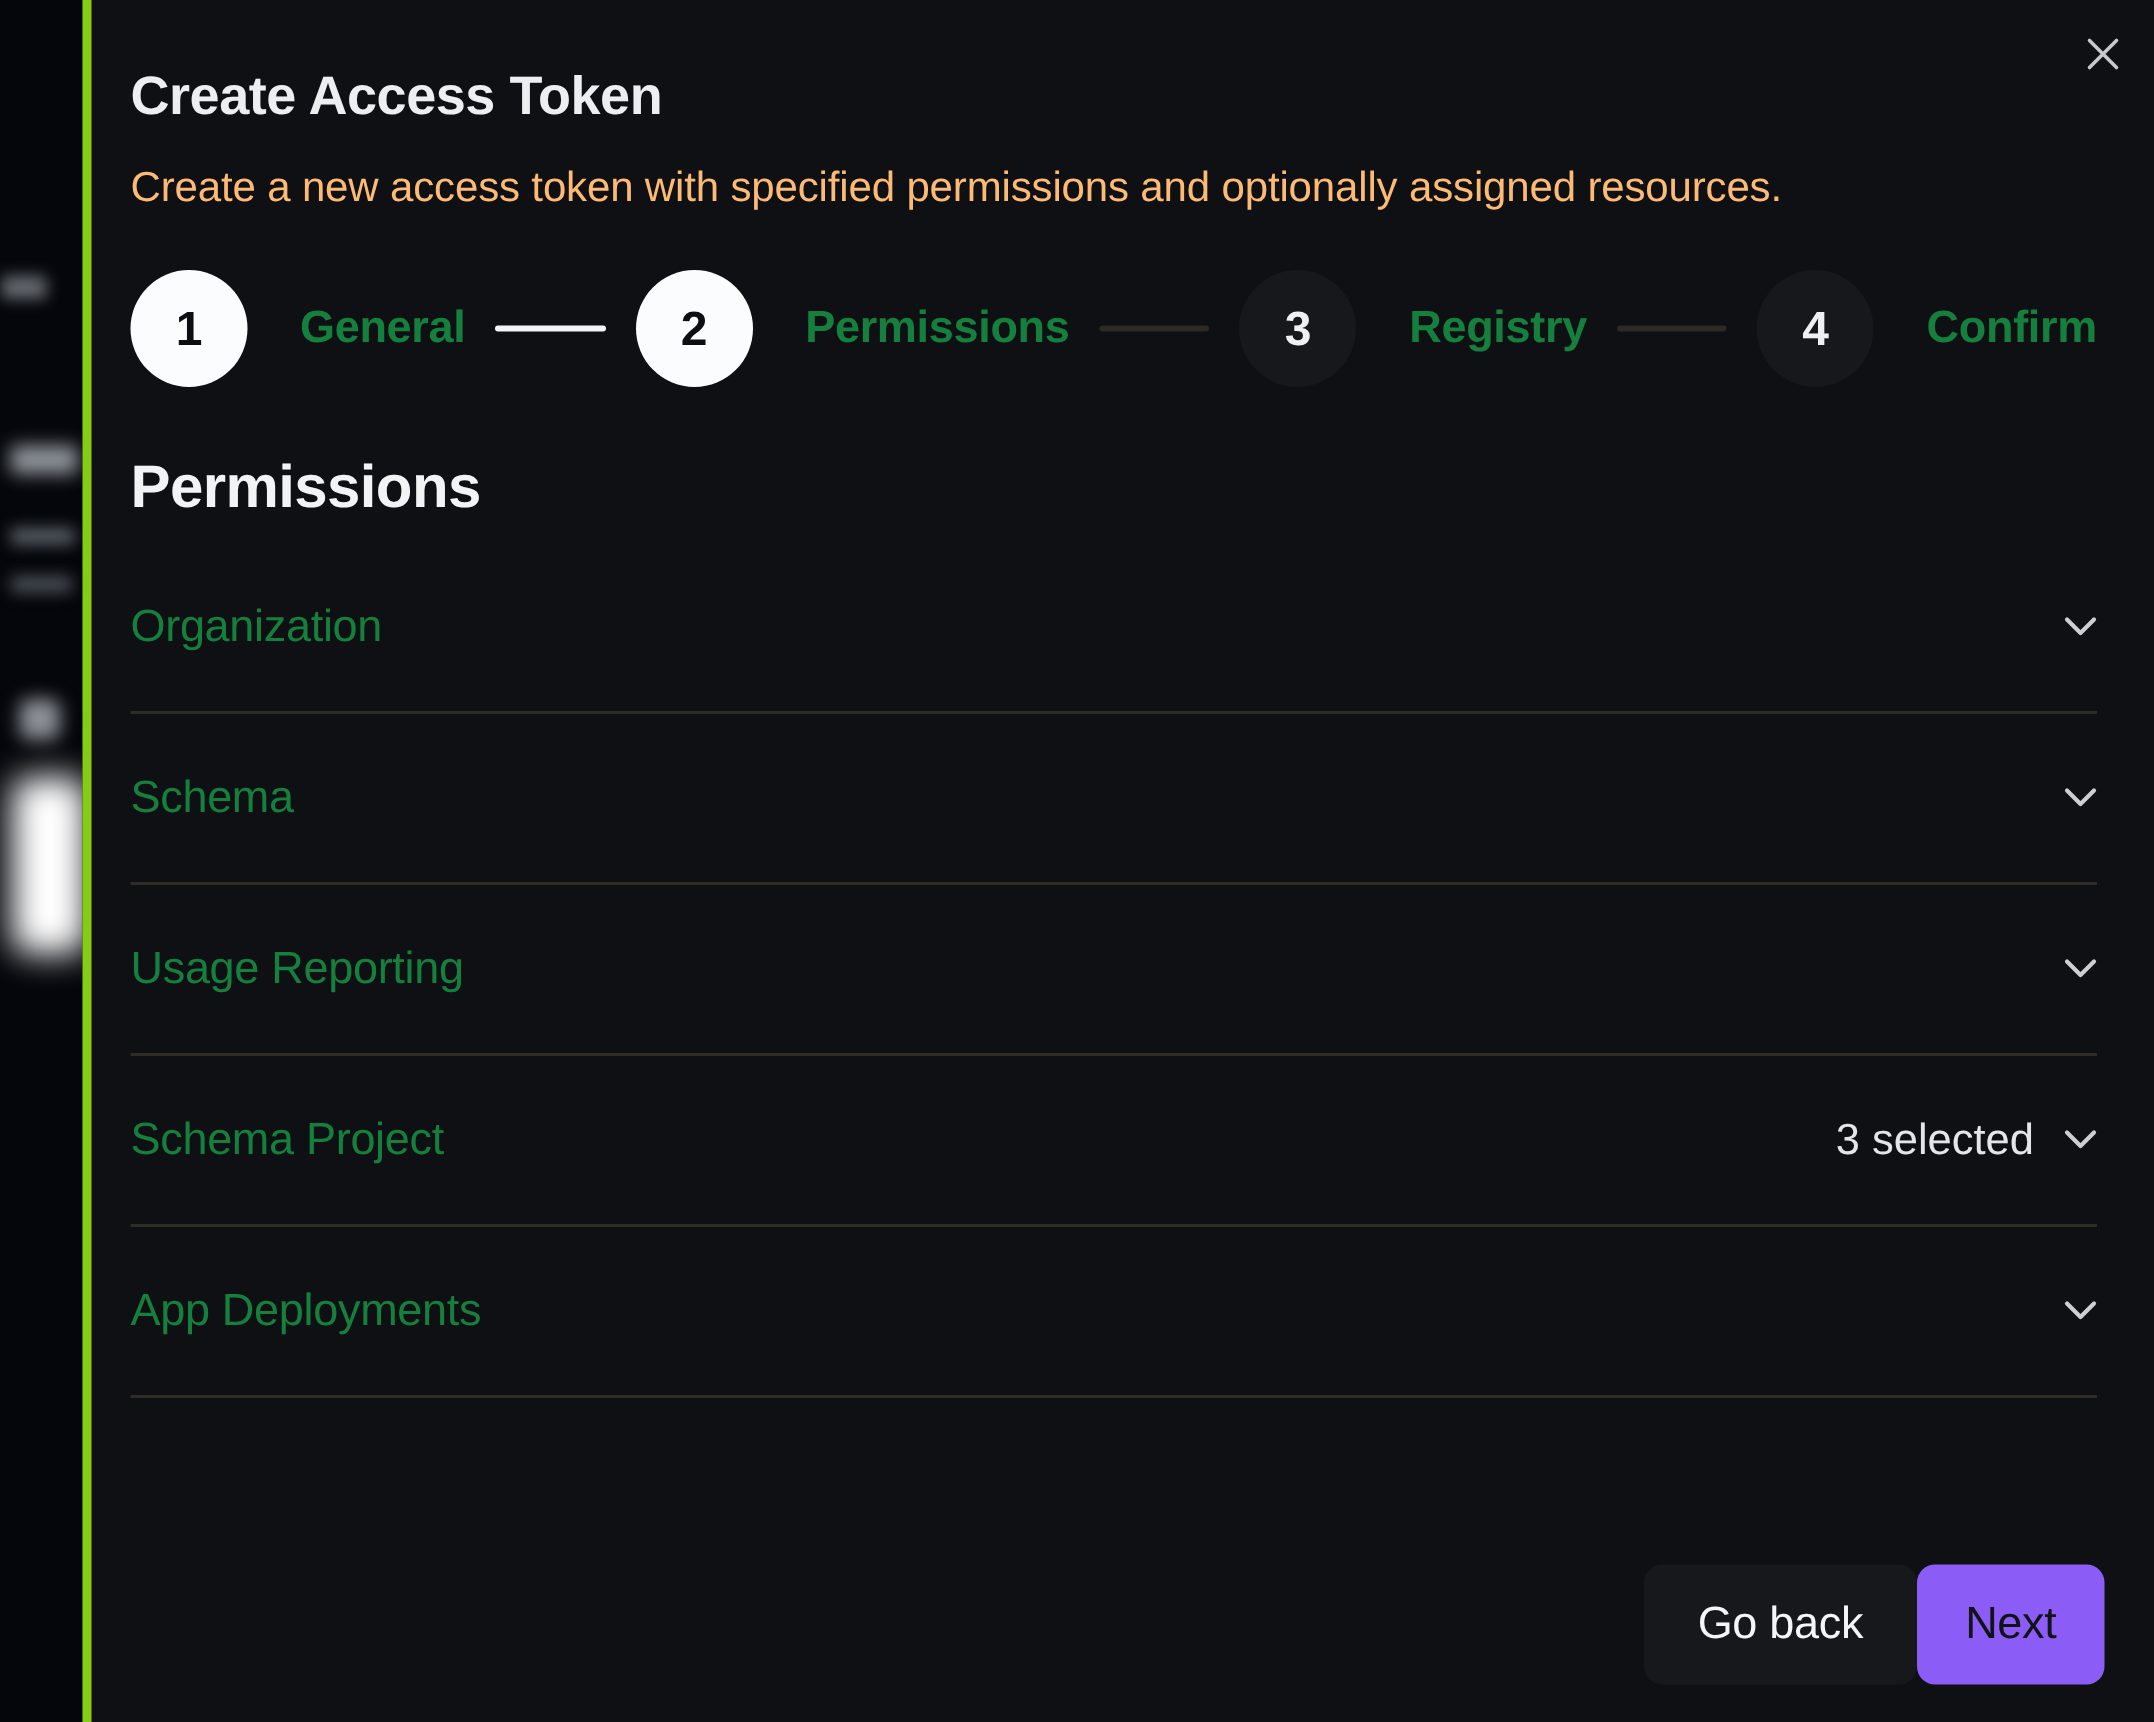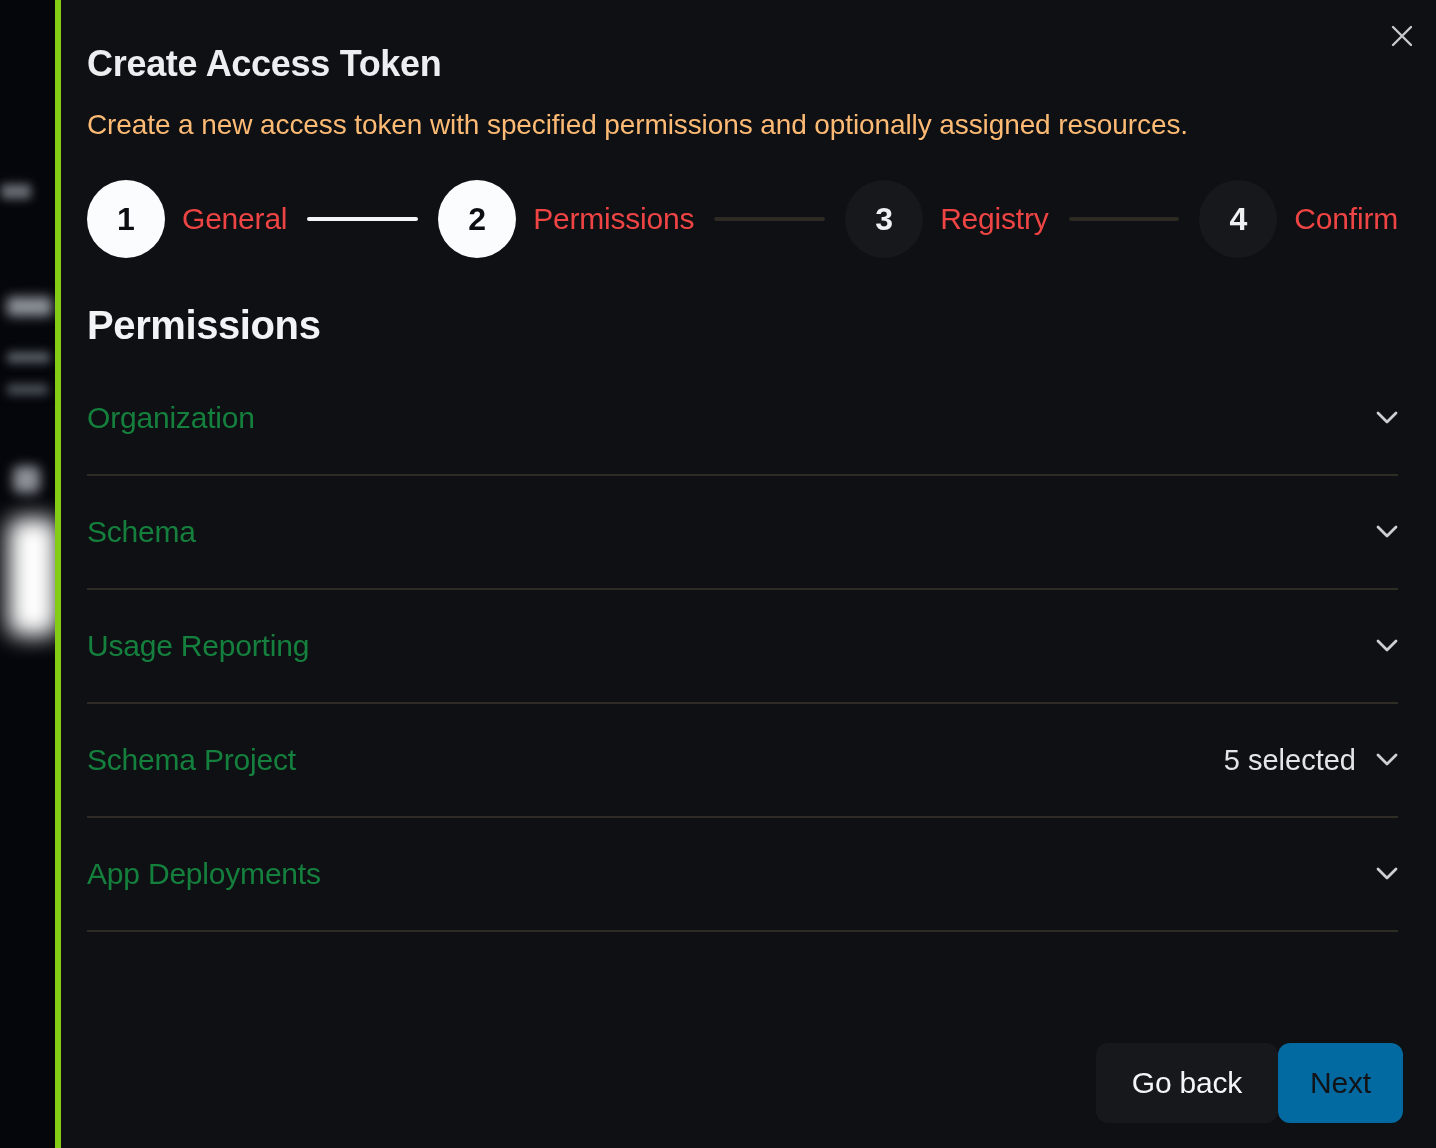--- a/index.html
+++ b/index.html
@@ -57,21 +57,21 @@
     width: 100%;
   }
   .step { display: flex; align-items: center; gap: 17px; cursor: pointer; flex: none; }
   .step-circle {
     width: 78px; height: 78px; border-radius: 50%;
     display: flex; align-items: center; justify-content: center;
     font-size: 32px; font-weight: 600;
   }
   .step.active .step-circle   { background: #fbfcfd; color: #0c0e11; }
   .step.upcoming .step-circle { background: #16181c; color: #eef0f2; }
-  .step-label { font-size: 30px; font-weight: 400; color: #ef4444; letter-spacing: -0.2px; }
+  .step-label { font-size: 30px; font-weight: 700; color: #15803d; letter-spacing: -0.2px; margin-left: 18px; }
   .connector { flex: 1 1 0; height: 4px; border-radius: 2px; margin: 0 20px; }
   .connector.active   { background: #f3f5f7; }
   .connector.upcoming { background: #2d2923; }
 
   
   .permissions-heading {
     margin-top: 44px;
     font-size: 40px; font-weight: 700; color: #f2f3f5;
     letter-spacing: -0.4px; line-height: 46px;
   }
@@ -94,21 +94,21 @@
     position: absolute; right: 33px; bottom: 25px;
     display: flex; 
   }
   .footer button {
     height: 80px; border: none; border-radius: 12px;
     font-family: "Liberation Sans", sans-serif;
     font-size: 30px; font-weight: 500; letter-spacing: -0.2px;
     cursor: pointer;
   }
   .btn-secondary { background: #17181c; color: #f4f5f7; padding: 0 36px; }
-  .btn-primary   { background: #0369a1; color: #121316; padding: 0 32px; }
+  .btn-primary   { background: #8b5cf6; color: #121316; padding: 0 32px; }
 </style>
 </head>
 <body>
 
 <div class="backdrop-strip">
   <div class="blur-el blur-text-1"></div>
   <div class="blur-el blur-text-2"></div>
   <div class="blur-el blur-line-1"></div>
   <div class="blur-el blur-line-2"></div>
   <div class="blur-el blur-icon"></div>
@@ -191,21 +191,21 @@
 
       <svg class="chevron" viewBox="0 0 22 14">
         <path d="M2 2 L11 11 L20 2"></path>
       </svg>
     </span>
   </div>
 
   <div class="section-row">
     <span class="section-label">Schema Project</span>
     <span class="section-right">
-      <span class="selected-count">5 selected</span>
+      <span class="selected-count">3 selected</span>
       <svg class="chevron" viewBox="0 0 22 14">
         <path d="M2 2 L11 11 L20 2"></path>
       </svg>
     </span>
   </div>
 
   <div class="section-row">
     <span class="section-label">App Deployments</span>
     <span class="section-right">
 

